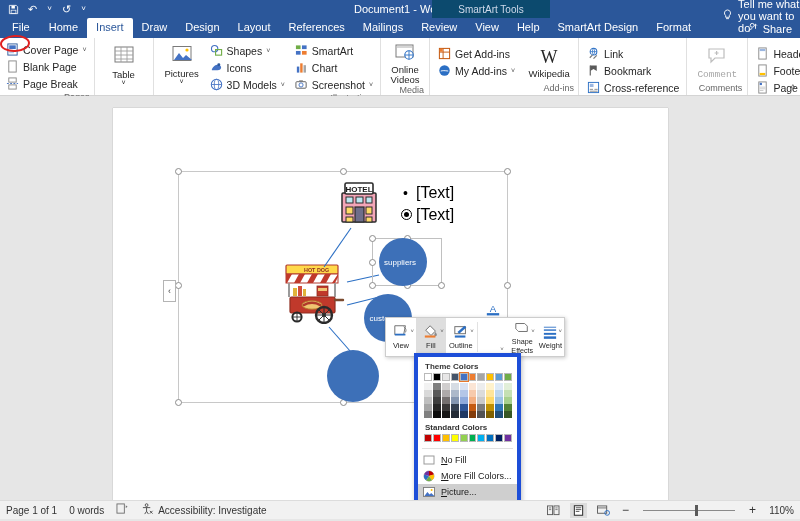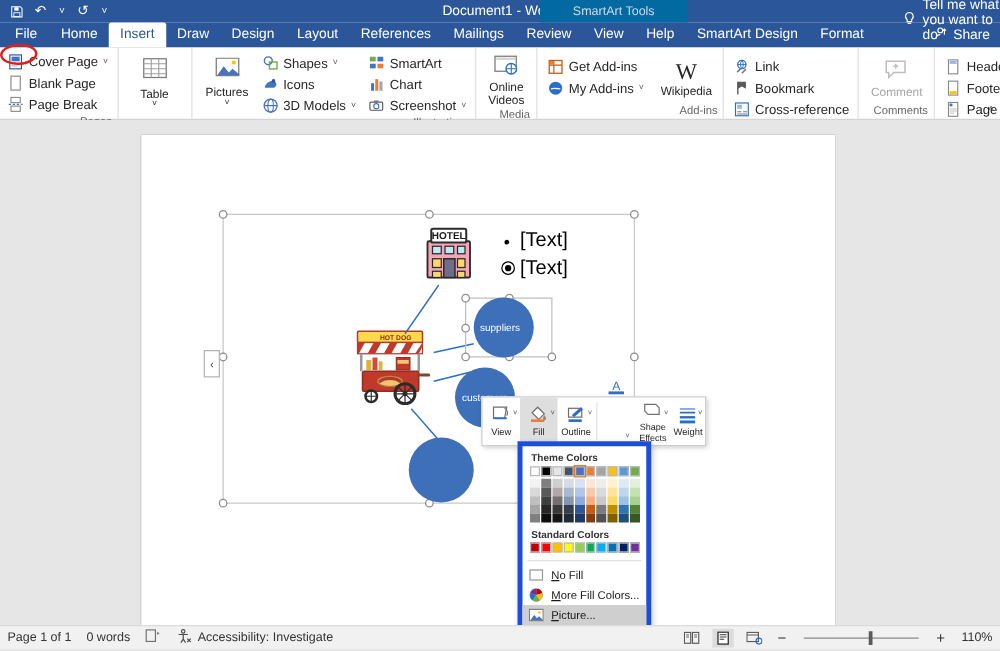--- a/index.html
+++ b/index.html
@@ -21,21 +21,21 @@
     width:17px; height:16px; display:flex; align-items:center; justify-content:center;
     font-size:11px; color:#fff; line-height:1;
   }
   .qat-btn.small { font-size:8px; width:13px; }
   .title-center {
     position:absolute; left:0; right:0; text-align:center; font-size:11px;
     color:#fff; line-height:18px; pointer-events:none;
   }
   .smartart-tools {
     position:absolute; left:432px; top:0; width:118px; height:18px;
-    background:#0369a1; color:#cfd9ea; font-size:10px;
+    background:#0c4a6e; color:#cfd9ea; font-size:10px;
     display:flex; align-items:center; justify-content:center;
   }
   .title-right {
     position:absolute; right:0; top:0; height:18px; display:flex; align-items:center;
   }
   .signin {
     background:#fff; color:#2b579a; font-size:10.5px; padding:1px 9px;
     border-radius:2px; margin-right:9px; line-height:13px;
   }
   .winbtn {
@@ -86,21 +86,21 @@
   .rcol { display:flex; flex-direction:column; gap:1px; }
   .ritem {
     display:flex; align-items:center; gap:3px; font-size:10.5px;
     padding:1px 3px 1px 2px; white-space:nowrap; line-height:12px; color:#262626;
   }
   .ritem .caret { font-size:7px; color:#555; margin-left:1px; }
   .bigbtn {
     display:flex; flex-direction:column; align-items:center; justify-content:flex-start;
     width:44px; font-size:10px; padding:1px 0 0 0; line-height:11px; text-align:center;
   }
-  .bigbtn.dis { color:#a6a6a6; }
+  .bigbtn.dis { color:#a6a6a6;font-family:Liberation Mono, monospace; }
   .bigbtn .glyph { margin-bottom:1px; }
   .bigbtn .lbl { font-size:9.5px; }
   .bigbtn .caret { font-size:7px; line-height:6px; }
   .ico { width:14px; height:14px; display:inline-block; flex:none; }
   .ico svg { display:block; }
   .collapse {
     position:absolute; right:5px; bottom:2px; font-size:9px; color:#555;
   }
   
   .docarea {

